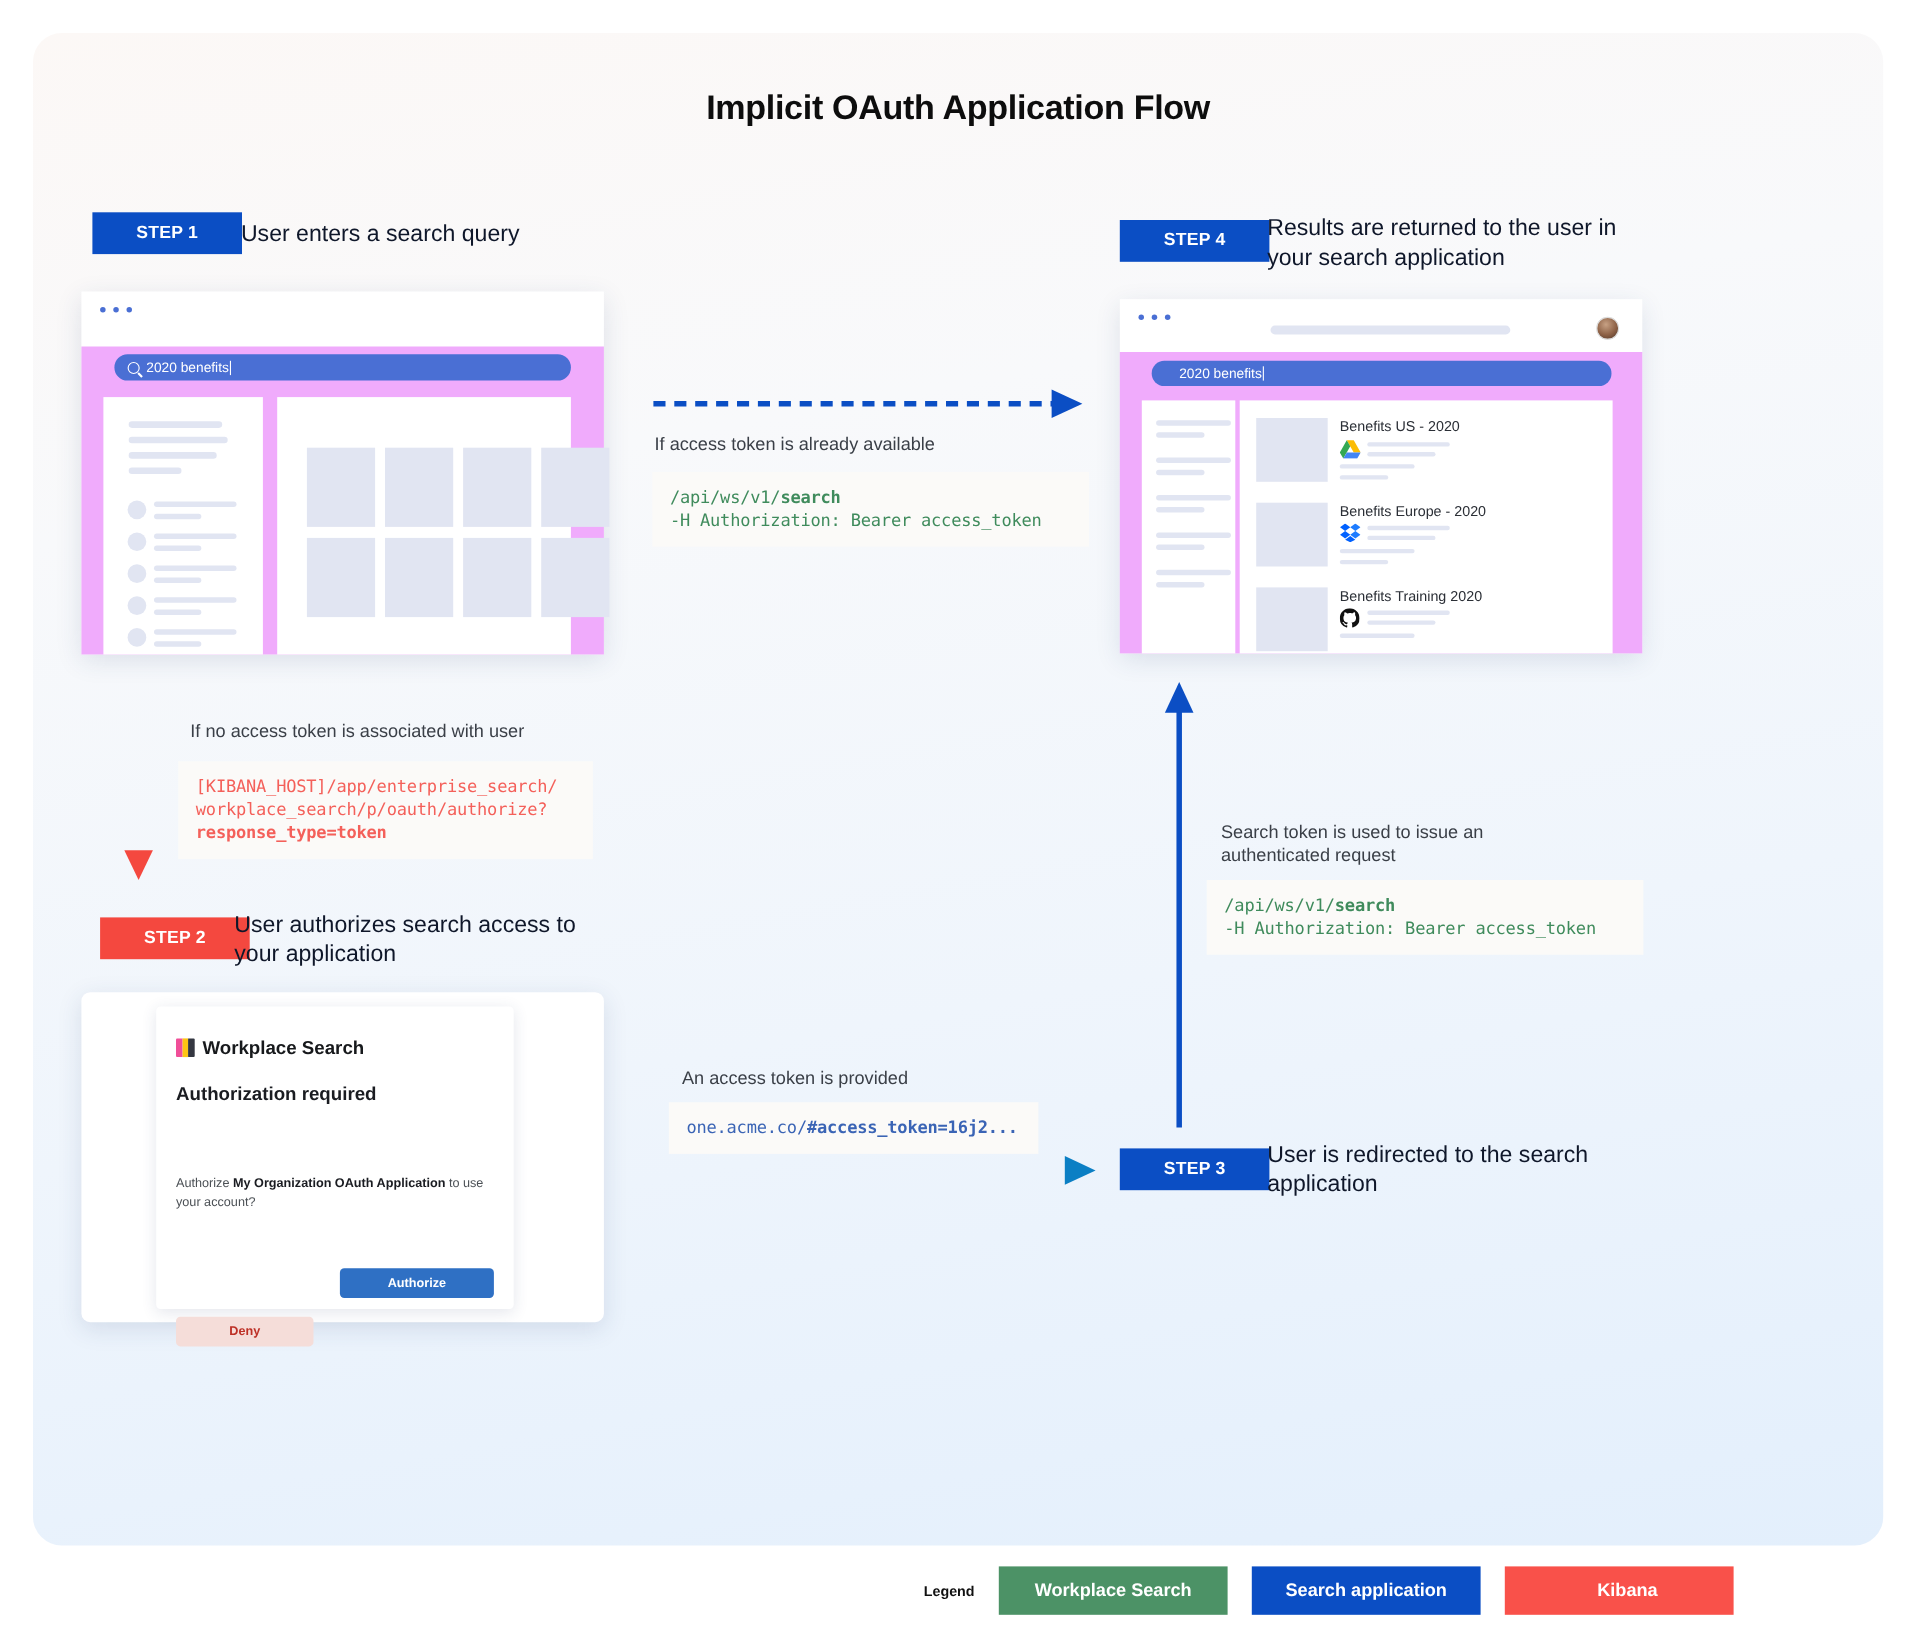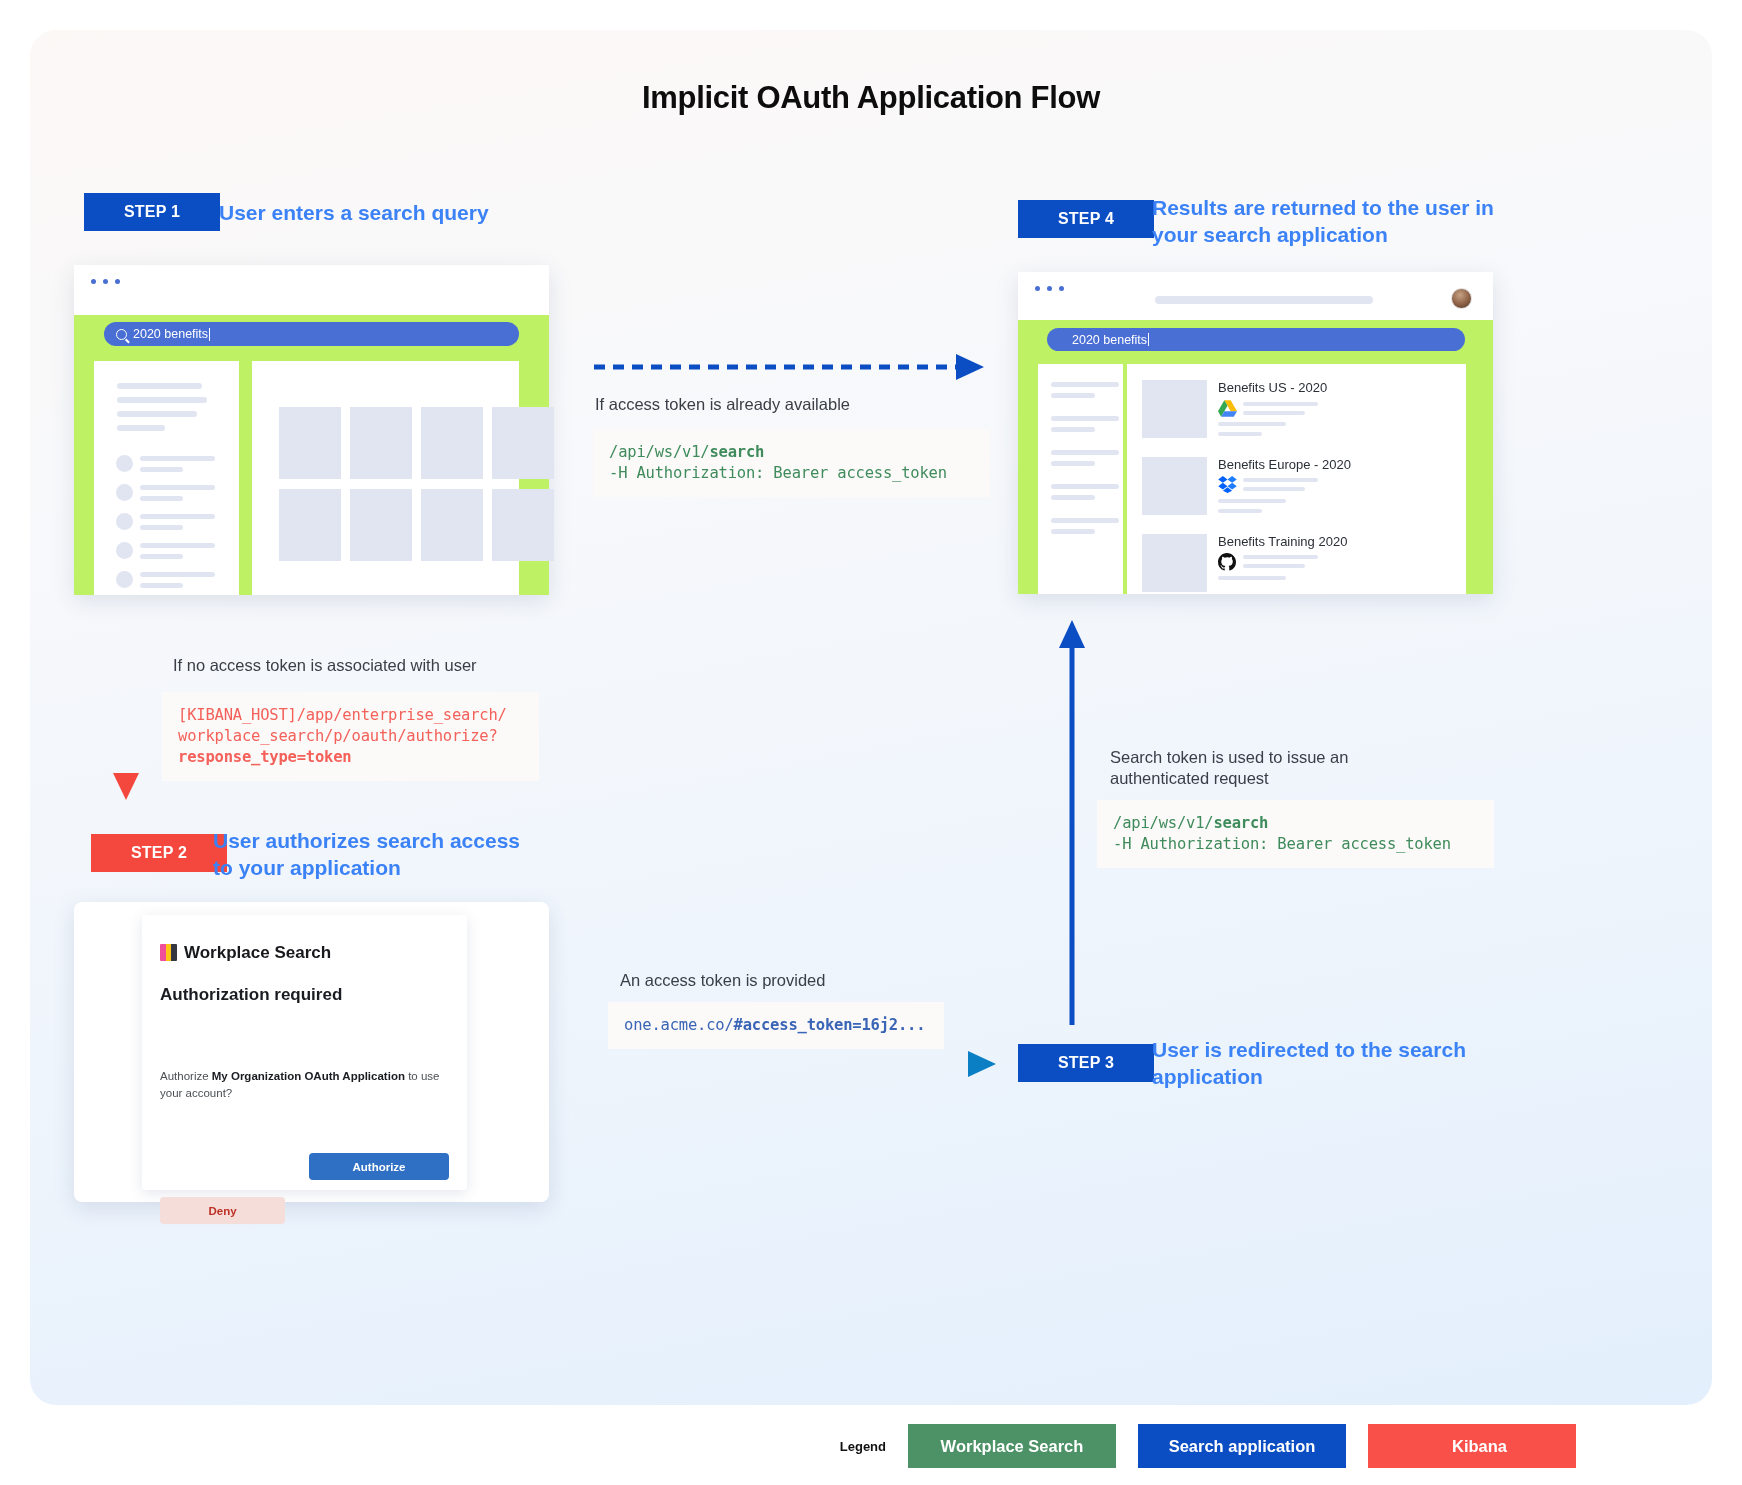--- a/index.html
+++ b/index.html
@@ -29,38 +29,38 @@
     position: absolute;
     display: flex; align-items: center; justify-content: center;
     color: #fff; font-weight: bold; font-size: 16px;
     letter-spacing: 0.2px;
     height: 38px; width: 136px;
   }
   .badge-blue { background: #0b4ec4; }
   .badge-red  { background: #f4483f; }
   .step-title {
     position: absolute;
-    font-size: 21px; font-weight: bold; color: #3b82f6; line-height: 1.28;
+    font-size: 21px; font-weight: normal; color: #0f172a; line-height: 1.28;
   }
 
   
   .browser {
     position: absolute;
     background: #ffffff;
     box-shadow: 0 6px 22px rgba(40,60,110,0.13);
   }
   .dots { position: absolute; left: 17px; top: 14px; display: flex; gap: 7px; }
   .dots i { width: 5px; height: 5px; border-radius: 50%; background: #4a6fd4; display: block; }
   .urlbar { position: absolute; height: 8px; border-radius: 4px; background: #e1e5f2; }
   .avatar {
     position: absolute; border-radius: 50%;
     background: radial-gradient(circle at 42% 32%, #c7a184 0%, #8d6146 55%, #4d3326 100%);
     border: 1px solid #ddd;
   }
-  .panel-body { position: absolute; background: #bef264; text-align: right; }
+  .panel-body { position: absolute; background: #f0abfc; text-align: right; }
   .searchpill {
     position: absolute; border-radius: 12px; background: #4a6fd4;
     display: flex; align-items: center; color: #fff;
   }
   .searchpill .mag {
     width: 11px; height: 11px; border: 1.6px solid #fff; border-radius: 50%;
     position: relative; margin: 0 6px 0 12px; flex: none;
   }
   .searchpill .mag::after {
     content: ""; position: absolute; right: -4px; bottom: -3px;

